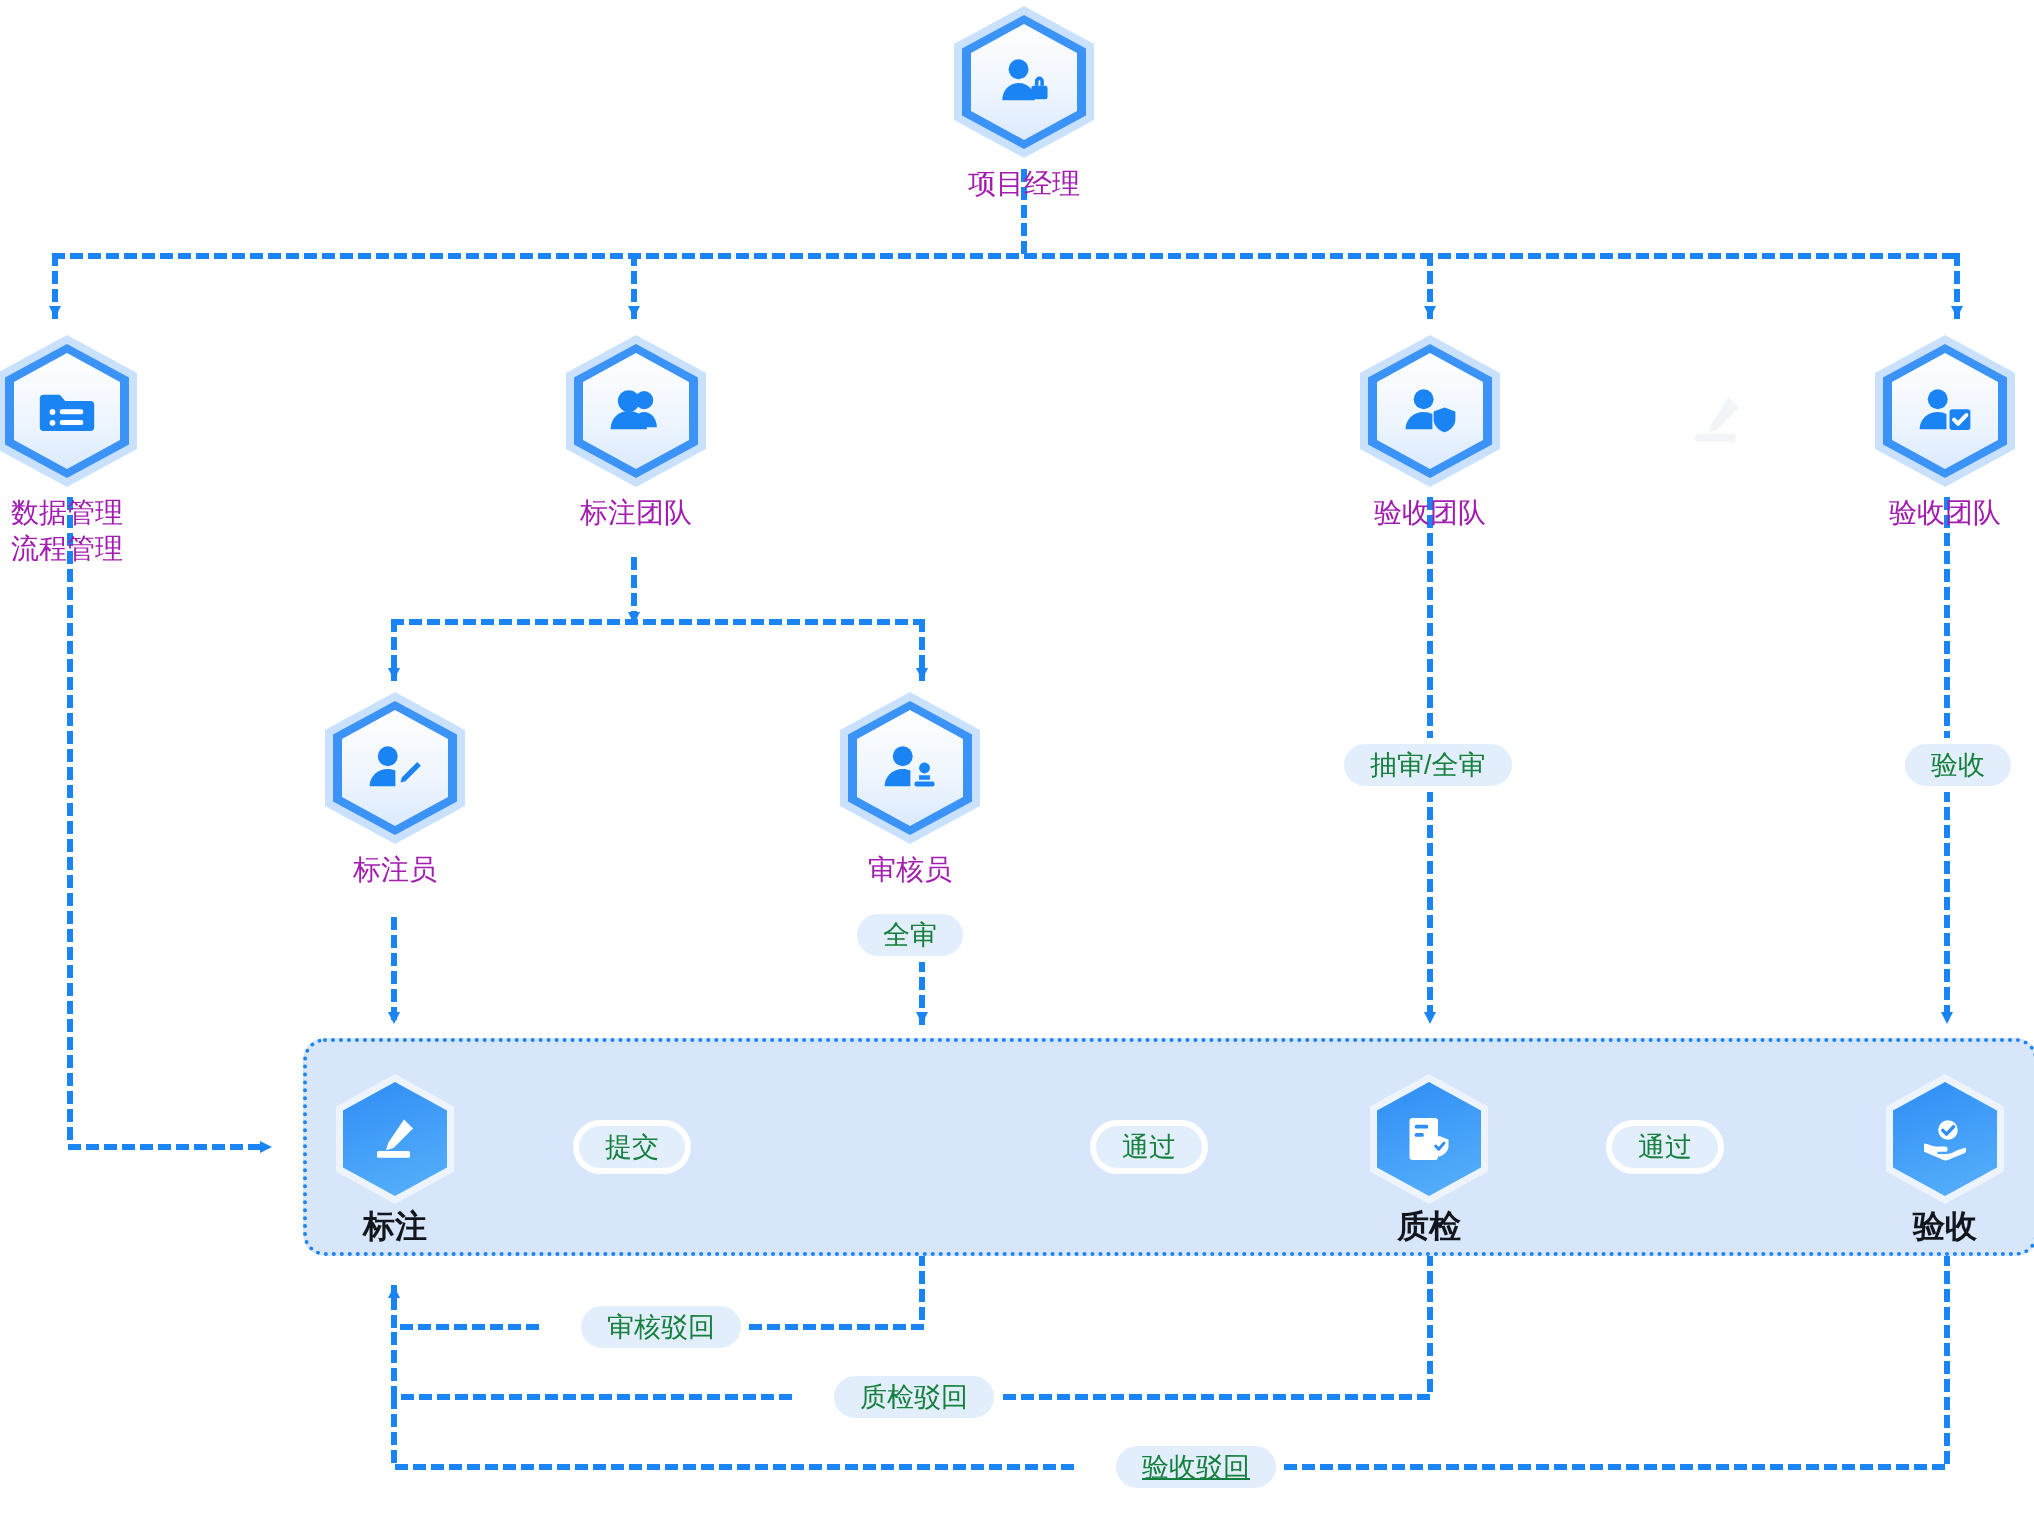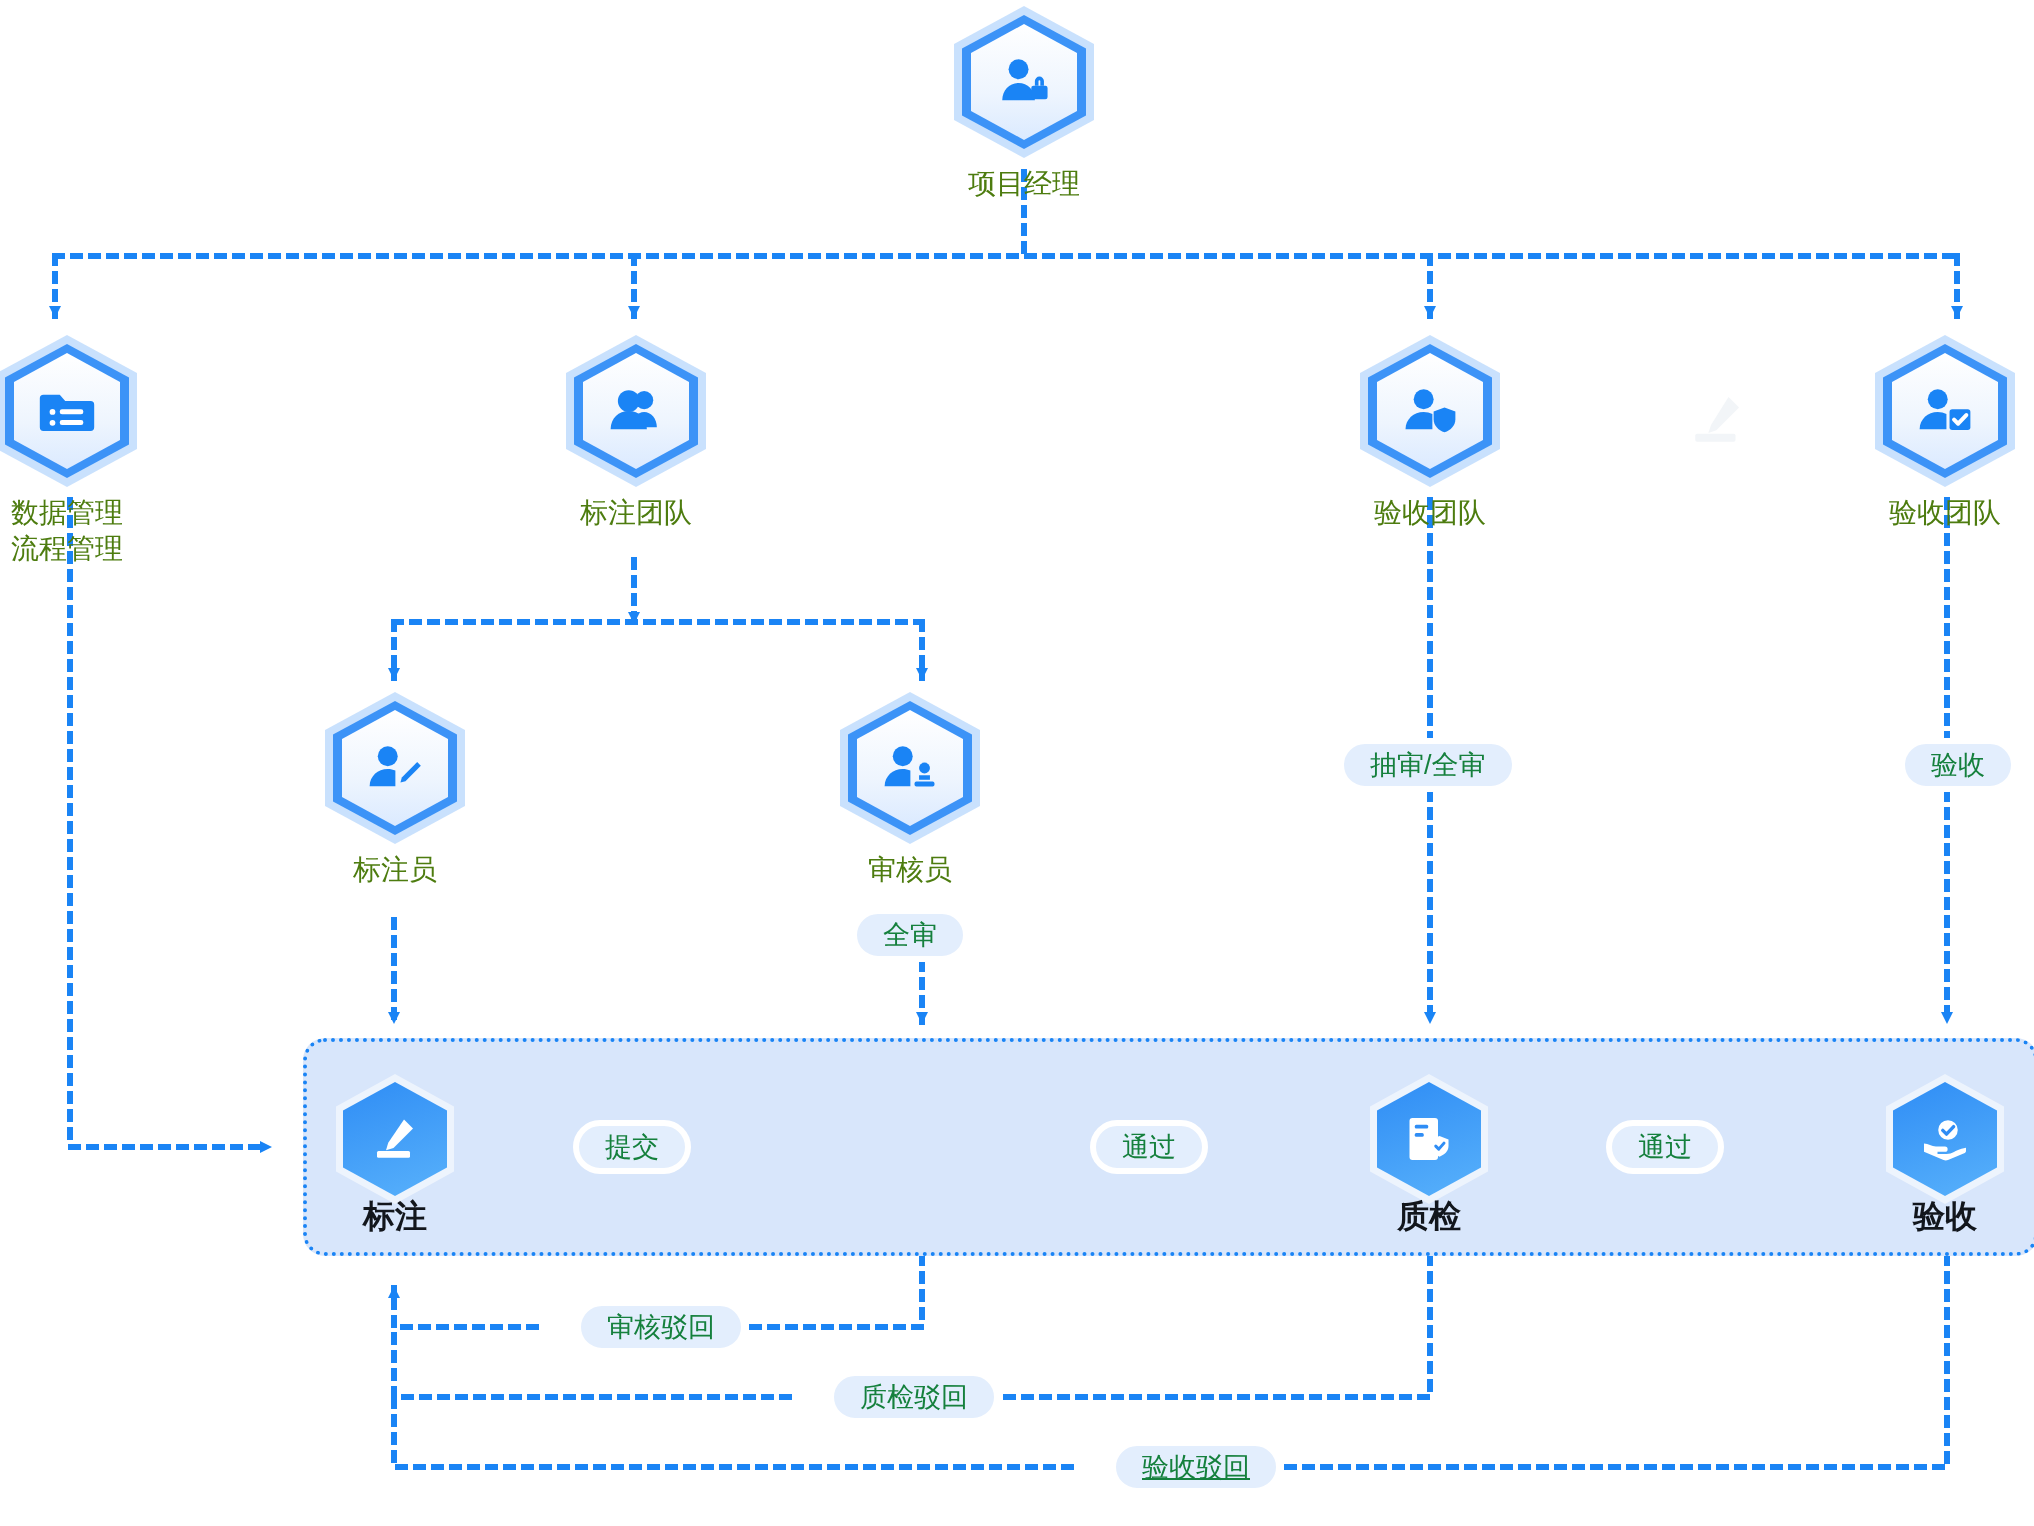--- a/index.html
+++ b/index.html
@@ -55,21 +55,21 @@
   .role-icon{
     position:absolute;
     left:0;top:0;width:140px;height:152px;
     display:flex;align-items:center;justify-content:center;
   }
   .role-icon svg{width:58px;height:58px;display:block;}
   .role-label{
     margin-top:8px;
     font-size:28px;
     line-height:36px;
-    color:#4d7c0f;
+    color:#a21caf;
     white-space:nowrap;
   }
   .role-label.two-line{white-space:normal;}
 
   
   .stage-node{
     position:absolute;
     width:170px;
     text-align:center;
   }
@@ -85,21 +85,21 @@
     background:#ffffff;opacity:.55;
     -webkit-clip-path:polygon(50% 0%,100% 25%,100% 75%,50% 100%,0% 75%,0% 25%);
     clip-path:polygon(50% 0%,100% 25%,100% 75%,50% 100%,0% 75%,0% 25%);
   }
   .stage-icon{
     position:absolute;left:0;top:0;width:104px;height:114px;
     display:flex;align-items:center;justify-content:center;
   }
   .stage-icon svg{width:48px;height:48px;display:block;}
   .stage-label{
-    margin-top:0;
+    margin-top:10px;
     font-size:32px;line-height:40px;
     color:#12161c;font-weight:bold;
     white-space:nowrap;
   }
 
   
   .pill{
     position:absolute;
     display:flex;align-items:center;justify-content:center;
     height:54px;

